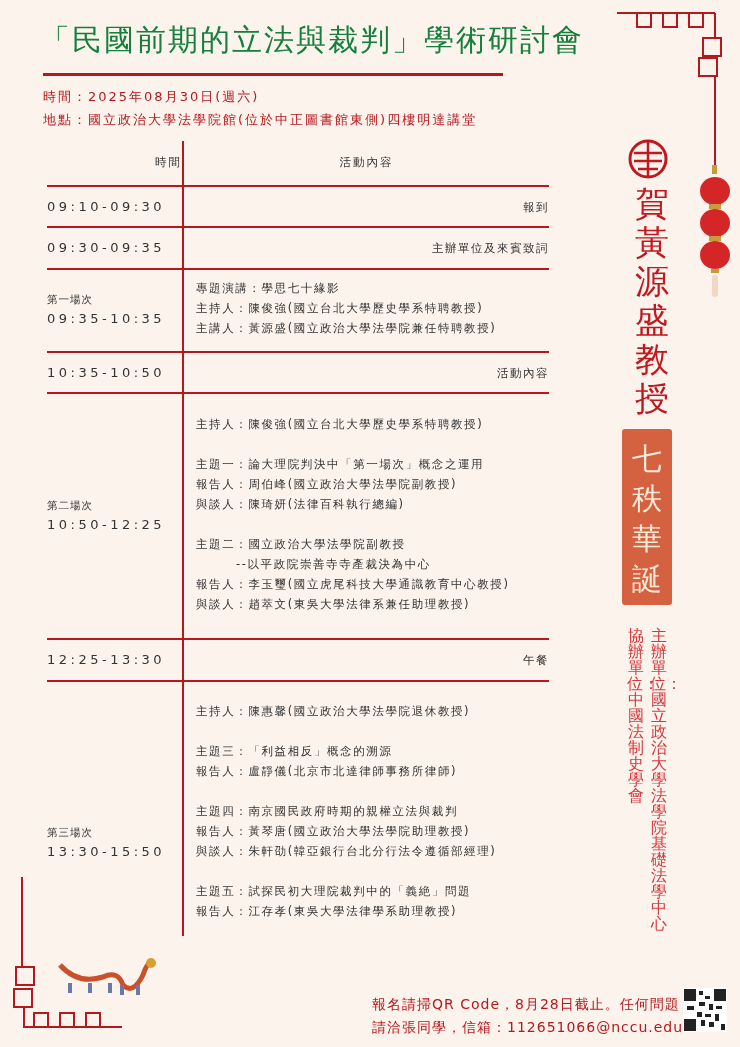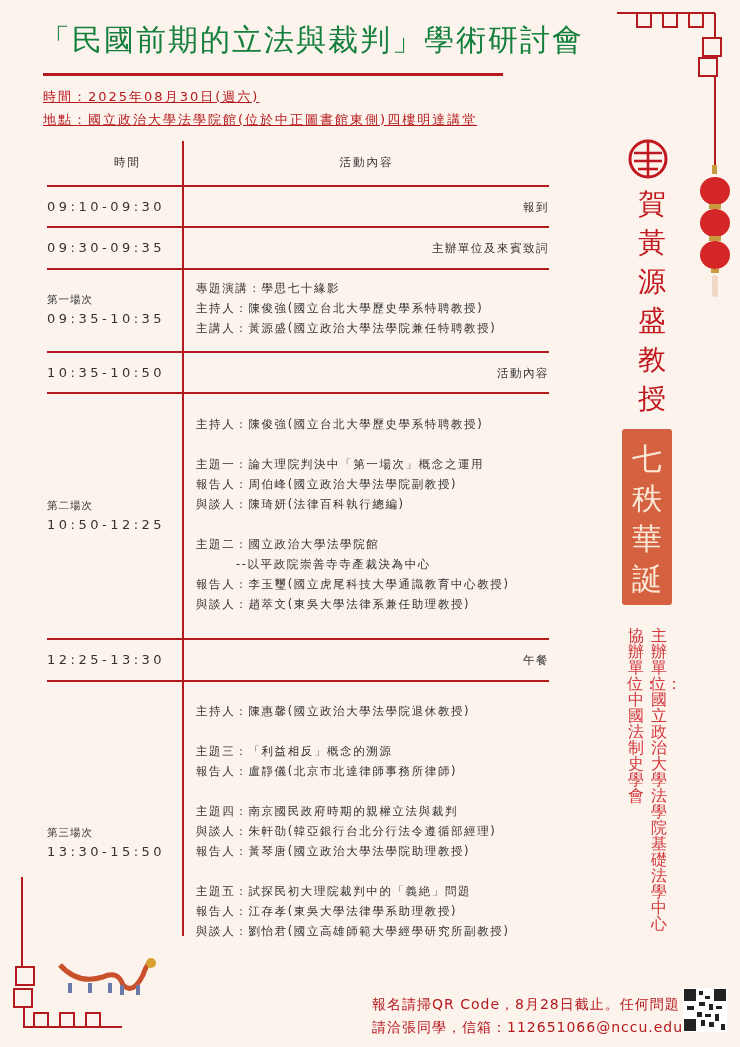--- a/index.html
+++ b/index.html
@@ -10,40 +10,40 @@
       color:#333;
     }
     .title {
       position:absolute; left:40px; top:20px;
       font-family:"DejaVu Serif","Liberation Serif",serif;
       font-size:30px; color:#15803d; letter-spacing:2px; white-space:nowrap;
     }
     .title-rule {
       position:absolute; left:43px; top:73px; width:460px; height:3px; background:#b5191e;
     }
-    .meta { position:absolute; left:43px; font-size:13px; color:#b5191e; letter-spacing:2px; white-space:nowrap;text-decoration:underline; }
+    .meta { position:absolute; left:43px; font-size:13px; color:#b5191e; letter-spacing:2px; white-space:nowrap; }
     .meta.time { top:88px; }
     .meta.place { top:111px; }
 
     .vline { position:absolute; left:182px; top:141px; width:2px; height:795px; background:#b5191e; }
     .hline { position:absolute; left:47px; width:502px; height:2px; background:#b5191e; }
 
     .cell-time { position:absolute; left:47px; width:135px; text-align:left; font-size:13px; letter-spacing:3.5px; color:#333; }
     .cell-time .sess { font-size:10.5px; letter-spacing:1px; display:block; margin-bottom:4px; }
     .cell-center { position:absolute; left:184px; width:365px; text-align:right; font-size:11.5px; letter-spacing:1.5px; }
     .block { position:absolute; left:196px; font-size:11.5px; letter-spacing:1.6px; line-height:20px; white-space:nowrap; }
     .block .gap { height:20px; }
     .block .indent { padding-left:40px; }
 
     .hdr { position:absolute; top:155px; font-size:11.5px; letter-spacing:2px; }
 
     .side-title {
       position:absolute; left:632px; top:184px; width:40px;
       font-family:Liberation Sans, sans-serif;
-      font-size:28px; color:#c0181e; line-height:39px; text-align:center;
+      font-size:34px; color:#c0181e; line-height:39px; text-align:center;
     }
     .side-badge {
       position:absolute; left:622px; top:429px; width:50px; height:176px;
       background:#d4613f; border-radius:3px;
       color:#fbe9d8; font-size:30px; line-height:40px; text-align:center;
       padding-top:10px; box-sizing:border-box;font-family:Liberation Serif, serif;
     }
     .vert { position:absolute; width:18px; font-size:16px; line-height:16px; color:#d23a3e; text-align:center; word-break:break-all; }
 
     .footer { position:absolute; left:372px; font-size:14px; color:#b5191e; letter-spacing:1px; white-space:nowrap; }
@@ -97,21 +97,21 @@
 
 <div class="vline"></div>
 <div class="hline" style="top:185px"></div>
 <div class="hline" style="top:226px"></div>
 <div class="hline" style="top:268px"></div>
 <div class="hline" style="top:351px"></div>
 <div class="hline" style="top:392px"></div>
 <div class="hline" style="top:638px"></div>
 <div class="hline" style="top:680px"></div>
 
-<div class="hdr" style="left:60px;width:135px;text-align:center">時間</div>
+<div class="hdr" style="left:47px;width:135px;text-align:right">時間</div>
 <div class="hdr" style="left:184px;width:365px;text-align:center">活動內容</div>
 
 <div class="cell-time" style="top:199px">09:10-09:30</div>
 <div class="cell-center" style="top:200px">報到</div>
 
 <div class="cell-time" style="top:240px">09:30-09:35</div>
 <div class="cell-center" style="top:241px">主辦單位及來賓致詞</div>
 
 <div class="cell-time" style="top:293px">
   <span class="sess">第一場次</span>
@@ -130,46 +130,45 @@
   <span class="sess">第二場次</span>
   <span>10:50-12:25</span>
 </div>
 <div class="block" style="top:414px">
   <div>主持人：陳俊強(國立台北大學歷史學系特聘教授)</div>
   <div class="gap"></div>
   <div>主題一：論大理院判決中「第一場次」概念之運用</div>
   <div>報告人：周伯峰(國立政治大學法學院副教授)</div>
   <div>與談人：陳琦妍(法律百科執行總編)</div>
   <div class="gap"></div>
-  <div>主題二：國立政治大學法學院館</div>
+  <div>主題二：國立政治大學法學院副教授</div>
   <div class="indent">--以平政院崇善寺寺產裁決為中心</div>
   <div>報告人：李玉璽(國立虎尾科技大學通識教育中心教授)</div>
   <div>與談人：趙萃文(東吳大學法律系兼任助理教授)</div>
 </div>
 
 <div class="cell-time" style="top:652px">12:25-13:30</div>
 <div class="cell-center" style="top:653px">午餐</div>
 
 <div class="cell-time" style="top:826px">
   <span class="sess">第三場次</span>
   <span>13:30-15:50</span>
 </div>
 <div class="block" style="top:701px">
   <div>主持人：陳惠馨(國立政治大學法學院退休教授)</div>
   <div class="gap"></div>
   <div>主題三：「利益相反」概念的溯源</div>
   <div>報告人：盧靜儀(北京市北達律師事務所律師)</div>
   <div class="gap"></div>
   <div>主題四：南京國民政府時期的親權立法與裁判</div>
+  <div>報告人：黃琴唐(國立政治大學法學院助理教授)</div>
   <div>與談人：朱軒劭(韓亞銀行台北分行法令遵循部經理)</div>
-  <div>報告人：黃琴唐(國立政治大學法學院助理教授)</div>
   <div class="gap"></div>
   <div>主題五：試探民初大理院裁判中的「義絶」問題</div>
   <div>報告人：江存孝(東吳大學法律學系助理教授)</div>
-  <div>與談人：劉怡君(國立高雄師範大學經學研究所副教授)</div>
 </div>
 
 <svg style="position:absolute;left:10px;top:875px" width="115" height="160" viewBox="0 0 115 160">
   <g fill="none" stroke="#b5191e" stroke-width="2">
     <path d="M12 2 V92"></path>
       <rect x="6" y="92" width="18" height="18"></rect>
       <rect x="4" y="114" width="18" height="18"></rect>
     <path d="M14 132 V152 H112"></path>
     <rect x="24" y="138" width="14" height="14"></rect>
       <rect x="50" y="138" width="14" height="14"></rect>

